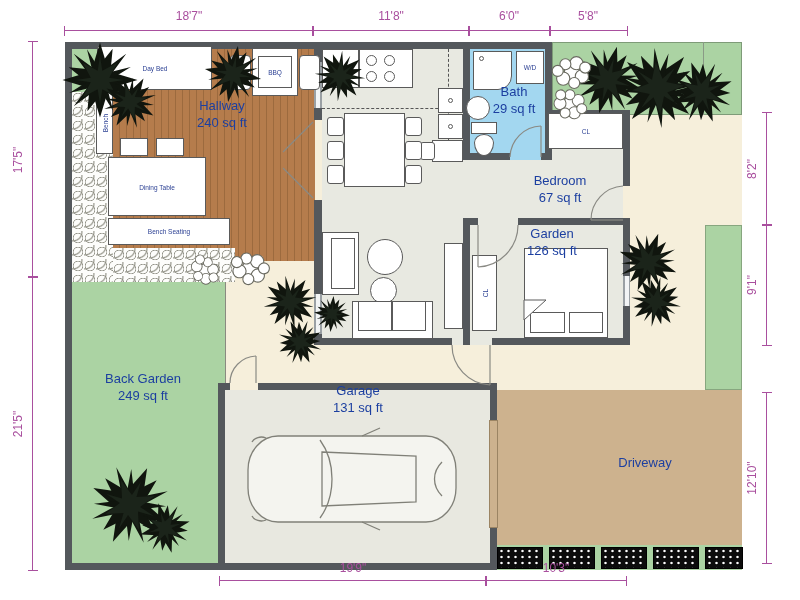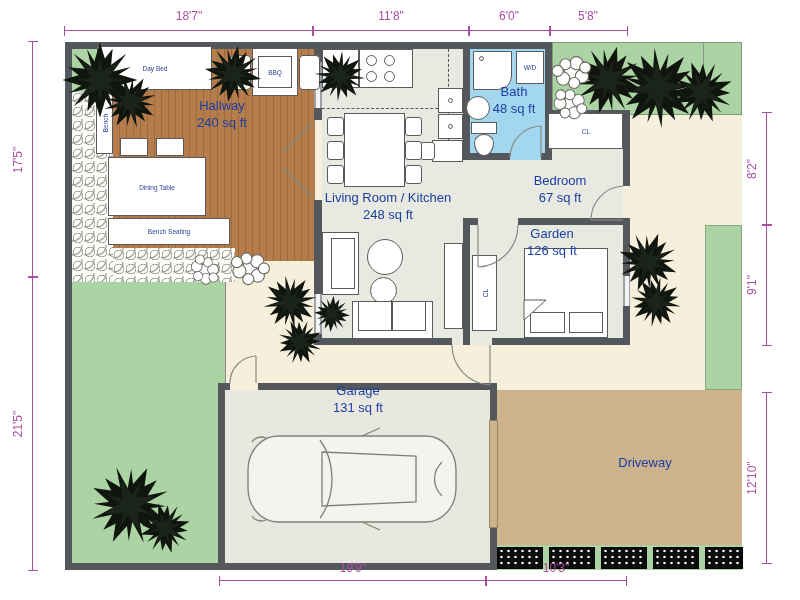--- a/index.html
+++ b/index.html
@@ -249,36 +249,36 @@
       <use href="#bush" transform="translate(570,104) scale(1.0) rotate(40)"></use>
       <use href="#bush" transform="translate(250,268) scale(1.1) rotate(20)"></use>
       <use href="#bush" transform="translate(205,270) scale(0.9) rotate(60)"></use>
     </g>
   </svg>
 
   <div class="rlabel" style="left:222px;top:115px;">
     <div>Hallway</div>
       <div>240 sq ft</div>
   </div>
-  <div class="rlabel" style="left:388px;top:207px;">
-    <div>Living Room / Kitchen</div>
-      <div>248 sq ft</div>
-  </div>
   <div class="rlabel" style="left:514px;top:101px;">
     <div>Bath</div>
-      <div>48 sq ft</div>
+      <div>29 sq ft</div>
   </div>
   <div class="rlabel" style="left:560px;top:190px;">
     <div>Bedroom</div>
       <div>67 sq ft</div>
   </div>
   <div class="rlabel" style="left:552px;top:243px;">
     <div>Garden</div>
       <div>126 sq ft</div>
   </div>
+  <div class="rlabel" style="left:143px;top:388px;">
+    <div>Back Garden</div>
+      <div>249 sq ft</div>
+  </div>
   <div class="rlabel" style="left:358px;top:400px;">
     <div>Garage</div>
       <div>131 sq ft</div>
   </div>
   <div class="rlabel" style="left:617px;top:463px;margin-left:28px;">
     <div>Driveway</div>
   </div>
 
   <div class="dimh" style="left:65px;top:30px;width:248px;">
       <i class="t1"></i>

